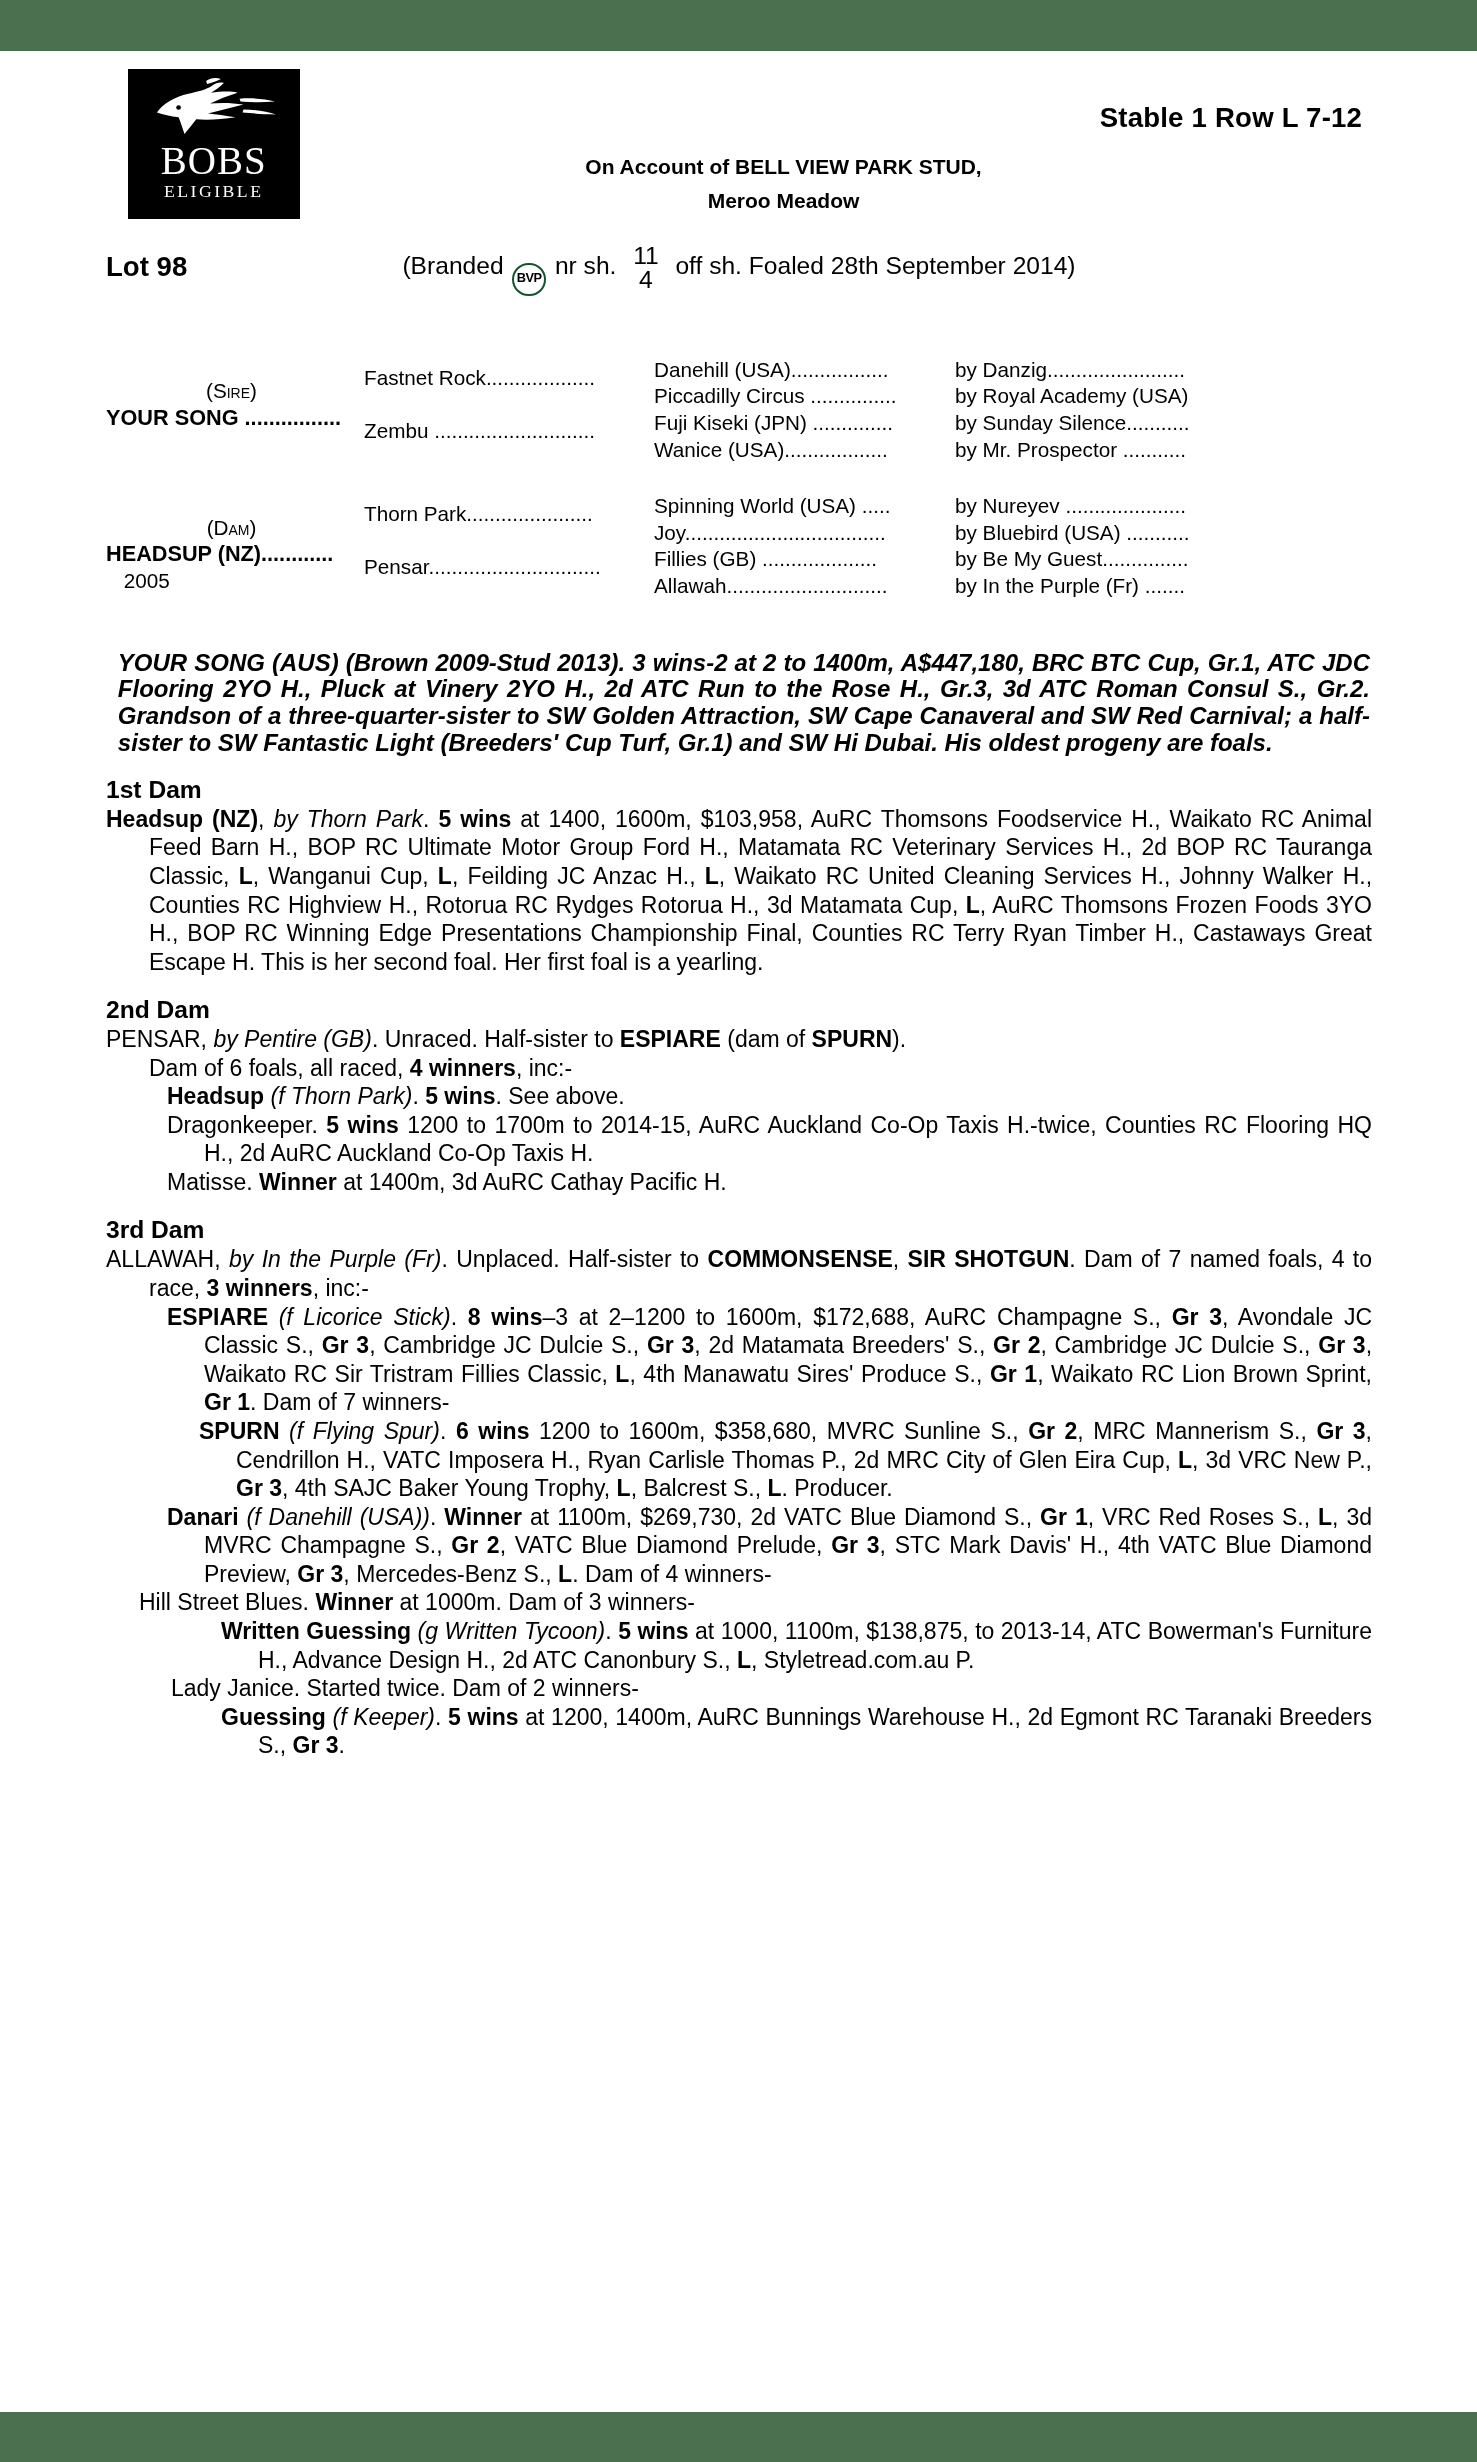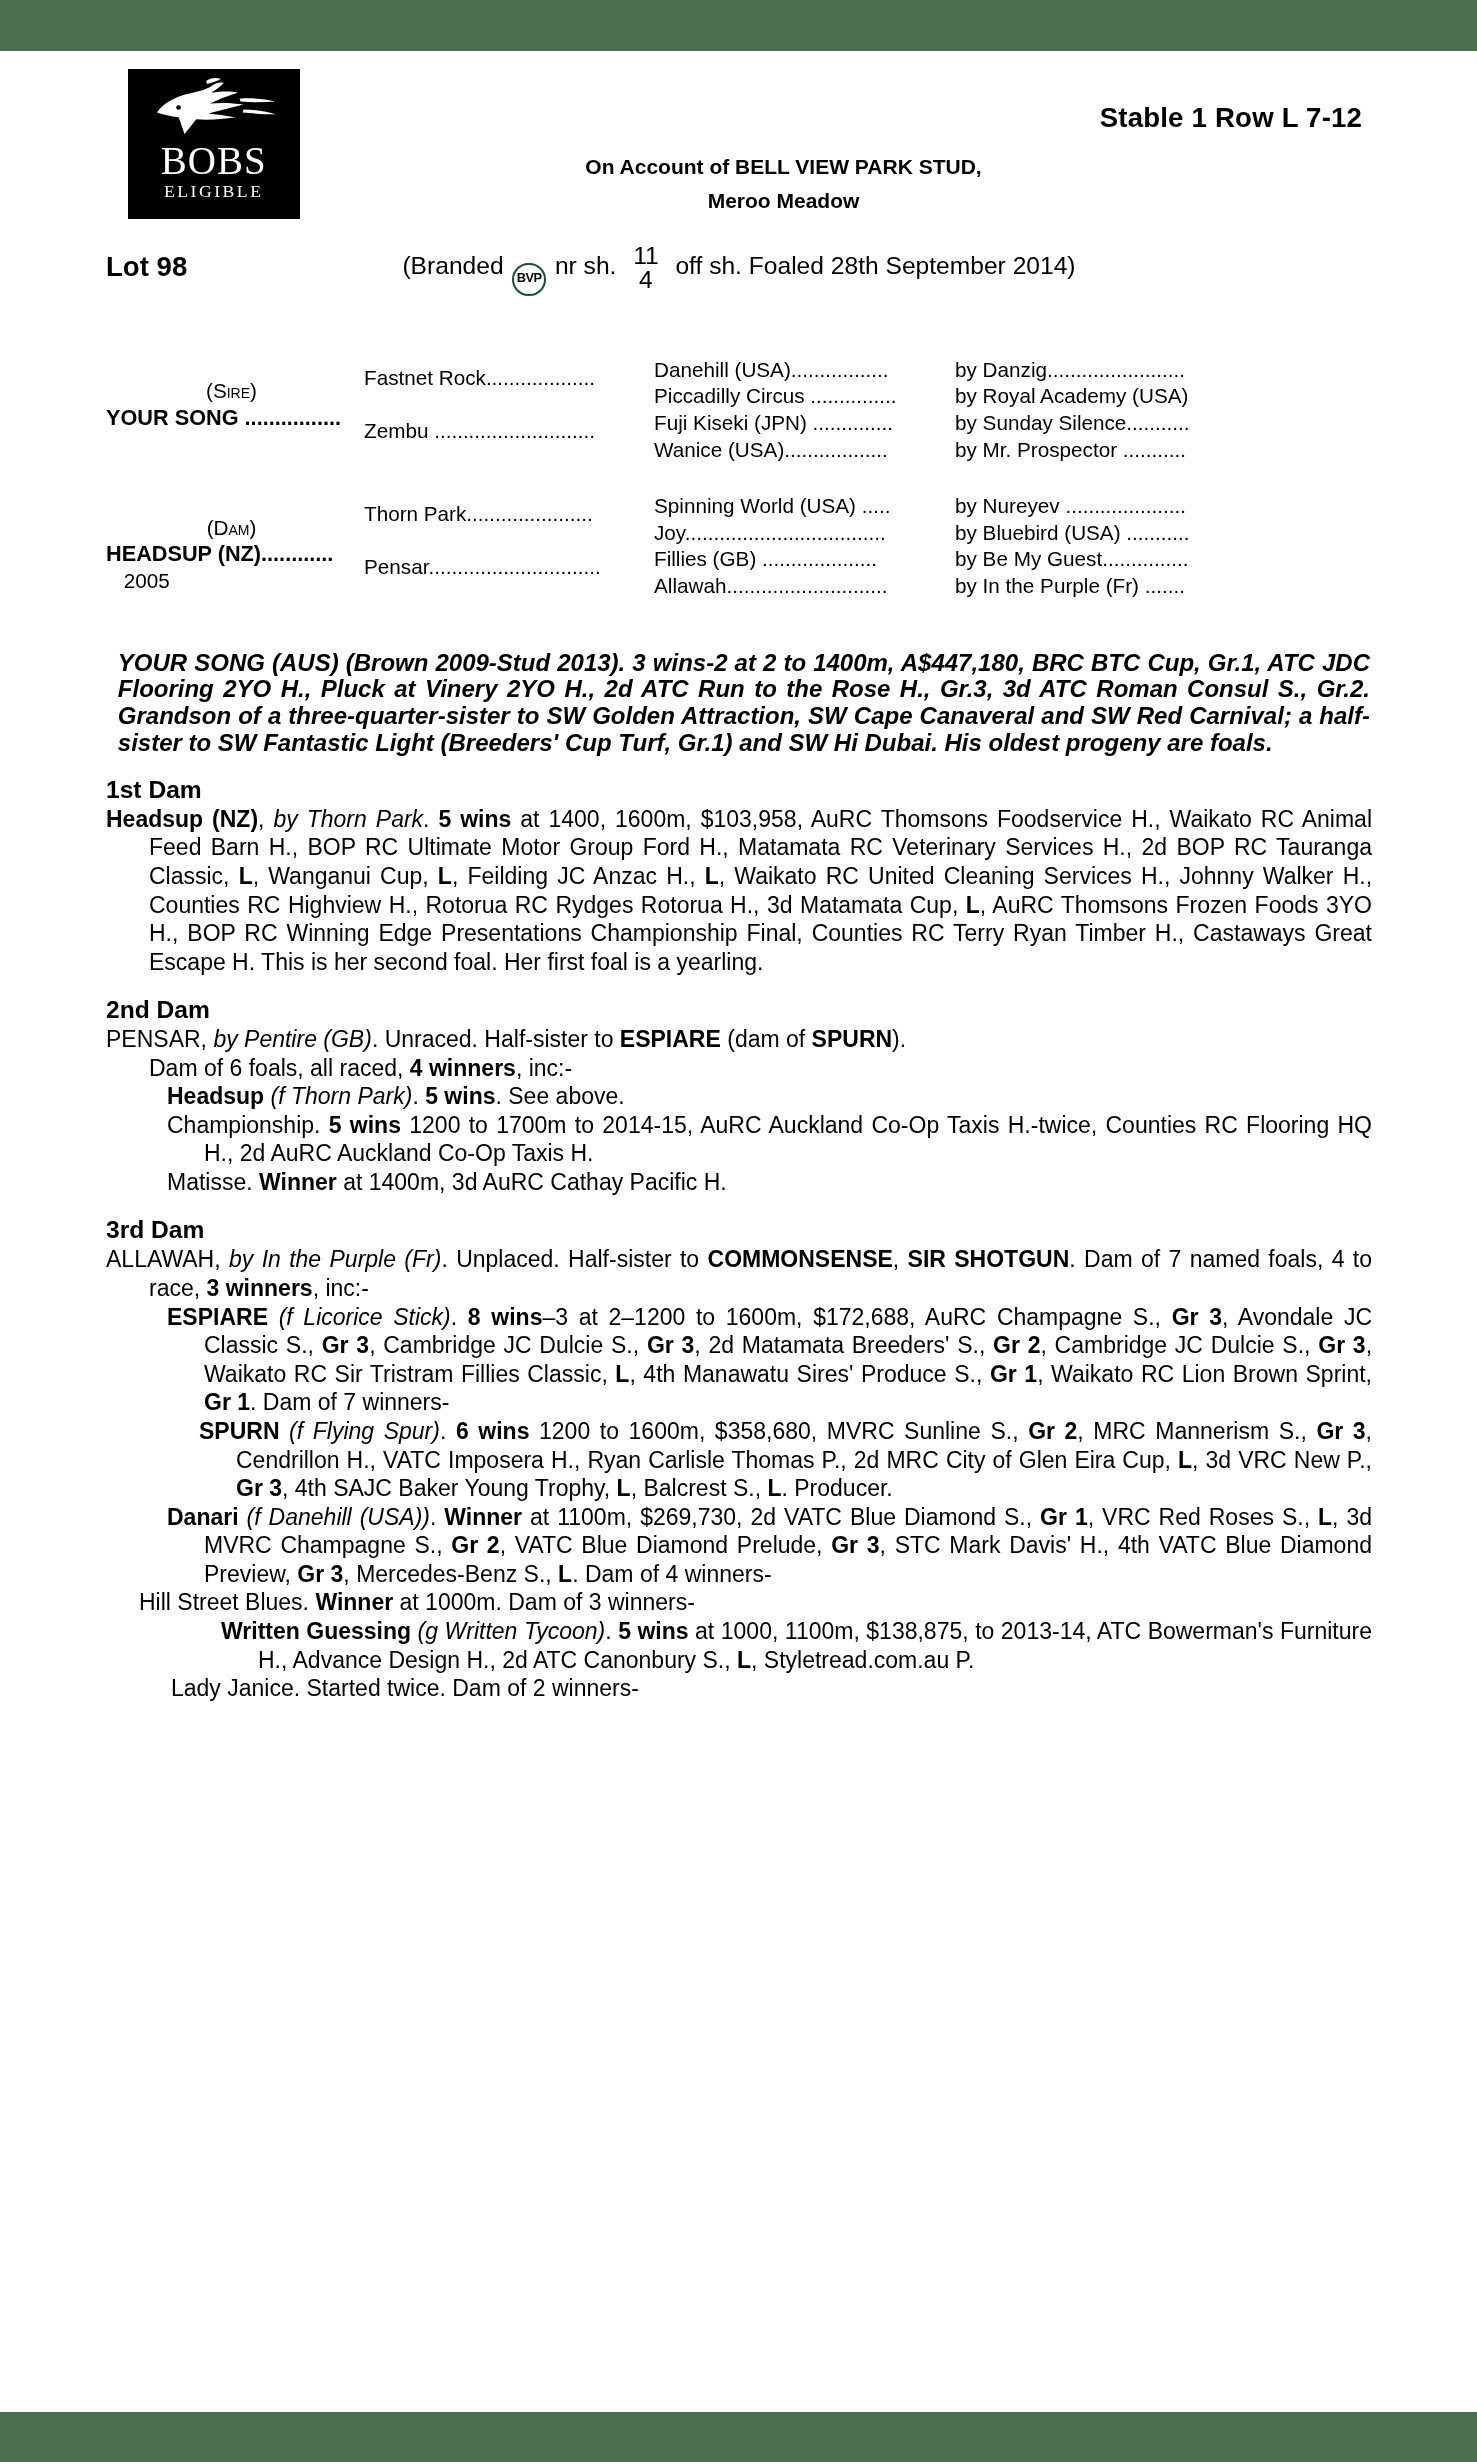--- a/index.html
+++ b/index.html
@@ -355,34 +355,35 @@
 
     <div class="sire-summary">YOUR SONG (AUS) (Brown 2009-Stud 2013). 3 wins-2 at 2 to 1400m, A$447,180, BRC BTC Cup, Gr.1, ATC JDC Flooring 2YO H., Pluck at Vinery 2YO H., 2d ATC Run to the Rose H., Gr.3, 3d ATC Roman Consul S., Gr.2. Grandson of a three-quarter-sister to SW Golden Attraction, SW Cape Canaveral and SW Red Carnival; a half-sister to SW Fantastic Light (Breeders' Cup Turf, Gr.1) and SW Hi Dubai. His oldest progeny are foals.</div>
 
     <div class="dam-head">1st Dam</div>
     <div class="para hang1"><b>Headsup (NZ)</b>, <i>by Thorn Park</i>. <b>5 wins</b><span> at 1400, 1600m, $103,958, AuRC Thomsons Foodservice H., Waikato RC Animal Feed Barn H., BOP RC Ultimate Motor Group Ford H., Matamata RC Veterinary Services H., 2d BOP RC Tauranga Classic, </span><b>L</b><span>, Wanganui Cup, </span><b>L</b><span>, Feilding JC Anzac H., </span><b>L</b><span>, Waikato RC United Cleaning Services H., Johnny Walker H., Counties RC Highview H., Rotorua RC Rydges Rotorua H., 3d Matamata Cup, </span><b>L</b><span>, AuRC Thomsons Frozen Foods 3YO H., BOP RC Winning Edge Presentations Championship Final, Counties RC Terry Ryan Timber H., Castaways Great Escape H. This is her second foal. Her first foal is a yearling.</span></div>
 
     <div class="dam-head">2nd Dam</div>
     <div class="para"><span>PENSAR</span>, <i>by Pentire (GB)</i><span>. Unraced. Half-sister to </span><b>ESPIARE</b><span> (dam of </span><b>SPURN</b><span>).</span></div>
     <div class="para i1"><span>Dam of 6 foals, all raced, </span><b>4 winners</b><span>, inc:-</span></div>
     <div class="para i2 hang2"><b>Headsup</b> <i>(f Thorn Park)</i>. <b>5 wins</b><span>. See above.</span></div>
-    <div class="para i2 hang2"><span>Championship.</span> <b>5 wins</b><span> 1200 to 1700m to 2014-15, AuRC Auckland Co-Op Taxis H.-twice, Counties RC Flooring HQ H., 2d AuRC Auckland Co-Op Taxis H.</span></div>
+    <div class="para i2 hang2"><span>Dragonkeeper.</span> <b>5 wins</b><span> 1200 to 1700m to 2014-15, AuRC Auckland Co-Op Taxis H.-twice, Counties RC Flooring HQ H., 2d AuRC Auckland Co-Op Taxis H.</span></div>
     <div class="para i2 hang2"><span>Matisse.</span> <b>Winner</b><span> at 1400m, 3d AuRC Cathay Pacific H.</span></div>
 
     <div class="dam-head">3rd Dam</div>
     <div class="para hang1"><span>ALLAWAH</span>, <i>by In the Purple (Fr)</i><span>. Unplaced. Half-sister to </span><b>COMMONSENSE</b><span>, </span><b>SIR SHOTGUN</b><span>. Dam of 7 named foals, 4 to race, </span><b>3 winners</b><span>, inc:-</span></div>
 
     <div class="para i2 hang2"><b>ESPIARE</b> <i>(f Licorice Stick)</i>. <b>8 wins</b><span>–3 at 2–1200 to 1600m, $172,688, AuRC Champagne S., </span><b>Gr 3</b><span>, Avondale JC Classic S., </span><b>Gr 3</b><span>, Cambridge JC Dulcie S., </span><b>Gr 3</b><span>, 2d Matamata Breeders' S., </span><b>Gr 2</b><span>, Cambridge JC Dulcie S., </span><b>Gr 3</b><span>, Waikato RC Sir Tristram Fillies Classic, </span><b>L</b><span>, 4th Manawatu Sires' Produce S., </span><b>Gr 1</b><span>, Waikato RC Lion Brown Sprint, </span><b>Gr 1</b><span>. Dam of 7 winners-</span></div>
 
     <div class="para i3 hang2"><b>SPURN</b> <i>(f Flying Spur)</i>. <b>6 wins</b><span> 1200 to 1600m, $358,680, MVRC Sunline S., </span><b>Gr 2</b><span>, MRC Mannerism S., </span><b>Gr 3</b><span>, Cendrillon H., VATC Imposera H., Ryan Carlisle Thomas P., 2d MRC City of Glen Eira Cup, </span><b>L</b><span>, 3d VRC New P., </span><b>Gr 3</b><span>, 4th SAJC Baker Young Trophy, </span><b>L</b><span>, Balcrest S., </span><b>L</b><span>. Producer.</span></div>
 
     <div class="para i2 hang2"><b>Danari</b> <i>(f Danehill (USA))</i>. <b>Winner</b><span> at 1100m, $269,730, 2d VATC Blue Diamond S., </span><b>Gr 1</b><span>, VRC Red Roses S., </span><b>L</b><span>, 3d MVRC Champagne S., </span><b>Gr 2</b><span>, VATC Blue Diamond Prelude, </span><b>Gr 3</b><span>, STC Mark Davis' H., 4th VATC Blue Diamond Preview, </span><b>Gr 3</b><span>, Mercedes-Benz S., </span><b>L</b><span>. Dam of 4 winners-</span></div>
 
     <div class="para i2"><span>Hill Street Blues.</span> <b>Winner</b><span> at 1000m. Dam of 3 winners-</span></div>
 
     <div class="para i4 hang2"><b>Written Guessing</b> <i>(g Written Tycoon)</i>. <b>5 wins</b><span> at 1000, 1100m, $138,875, to 2013-14, ATC Bowerman's Furniture H., Advance Design H., 2d ATC Canonbury S., </span><b>L</b><span>, Styletread.com.au P.</span></div>
 
     <div class="para i3 last-line"><span>Lady Janice. Started twice. Dam of 2 winners-</span></div>
 
+    <div class="para i4 hang2"><b>Guessing</b> <i>(f Keeper)</i>. <b>5 wins</b><span> at 1200, 1400m, AuRC Bunnings Warehouse H., 2d Egmont RC Taranaki Breeders S., </span><b>Gr 3</b><span>.</span></div>
 
   </div>
 </div>
 
 
 </body></html>

